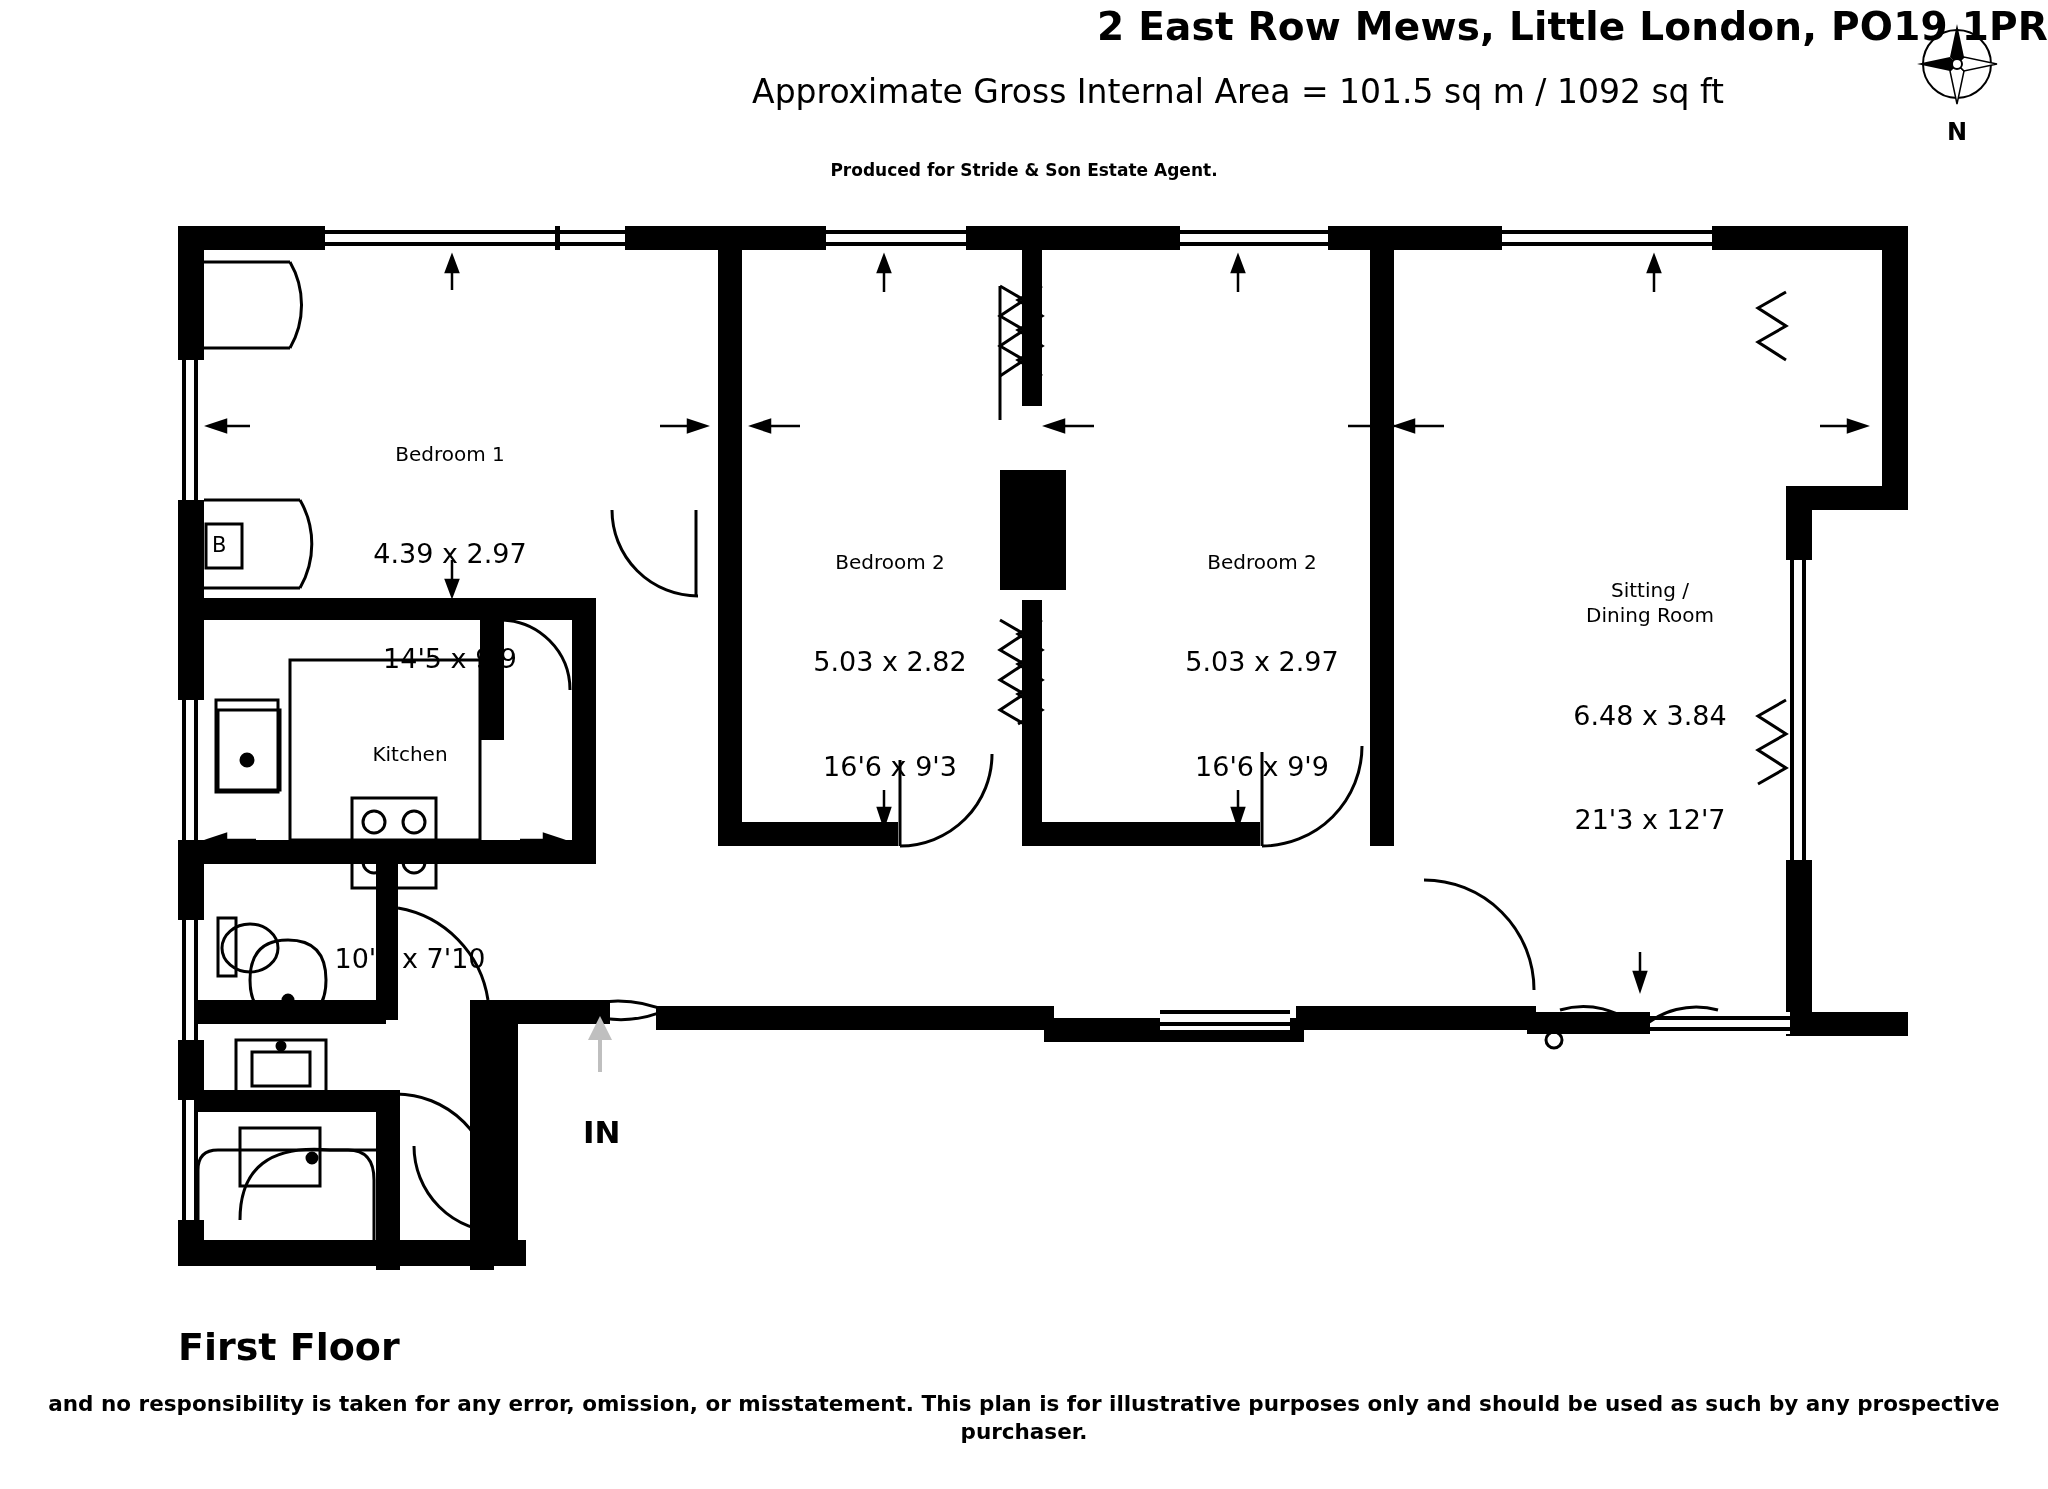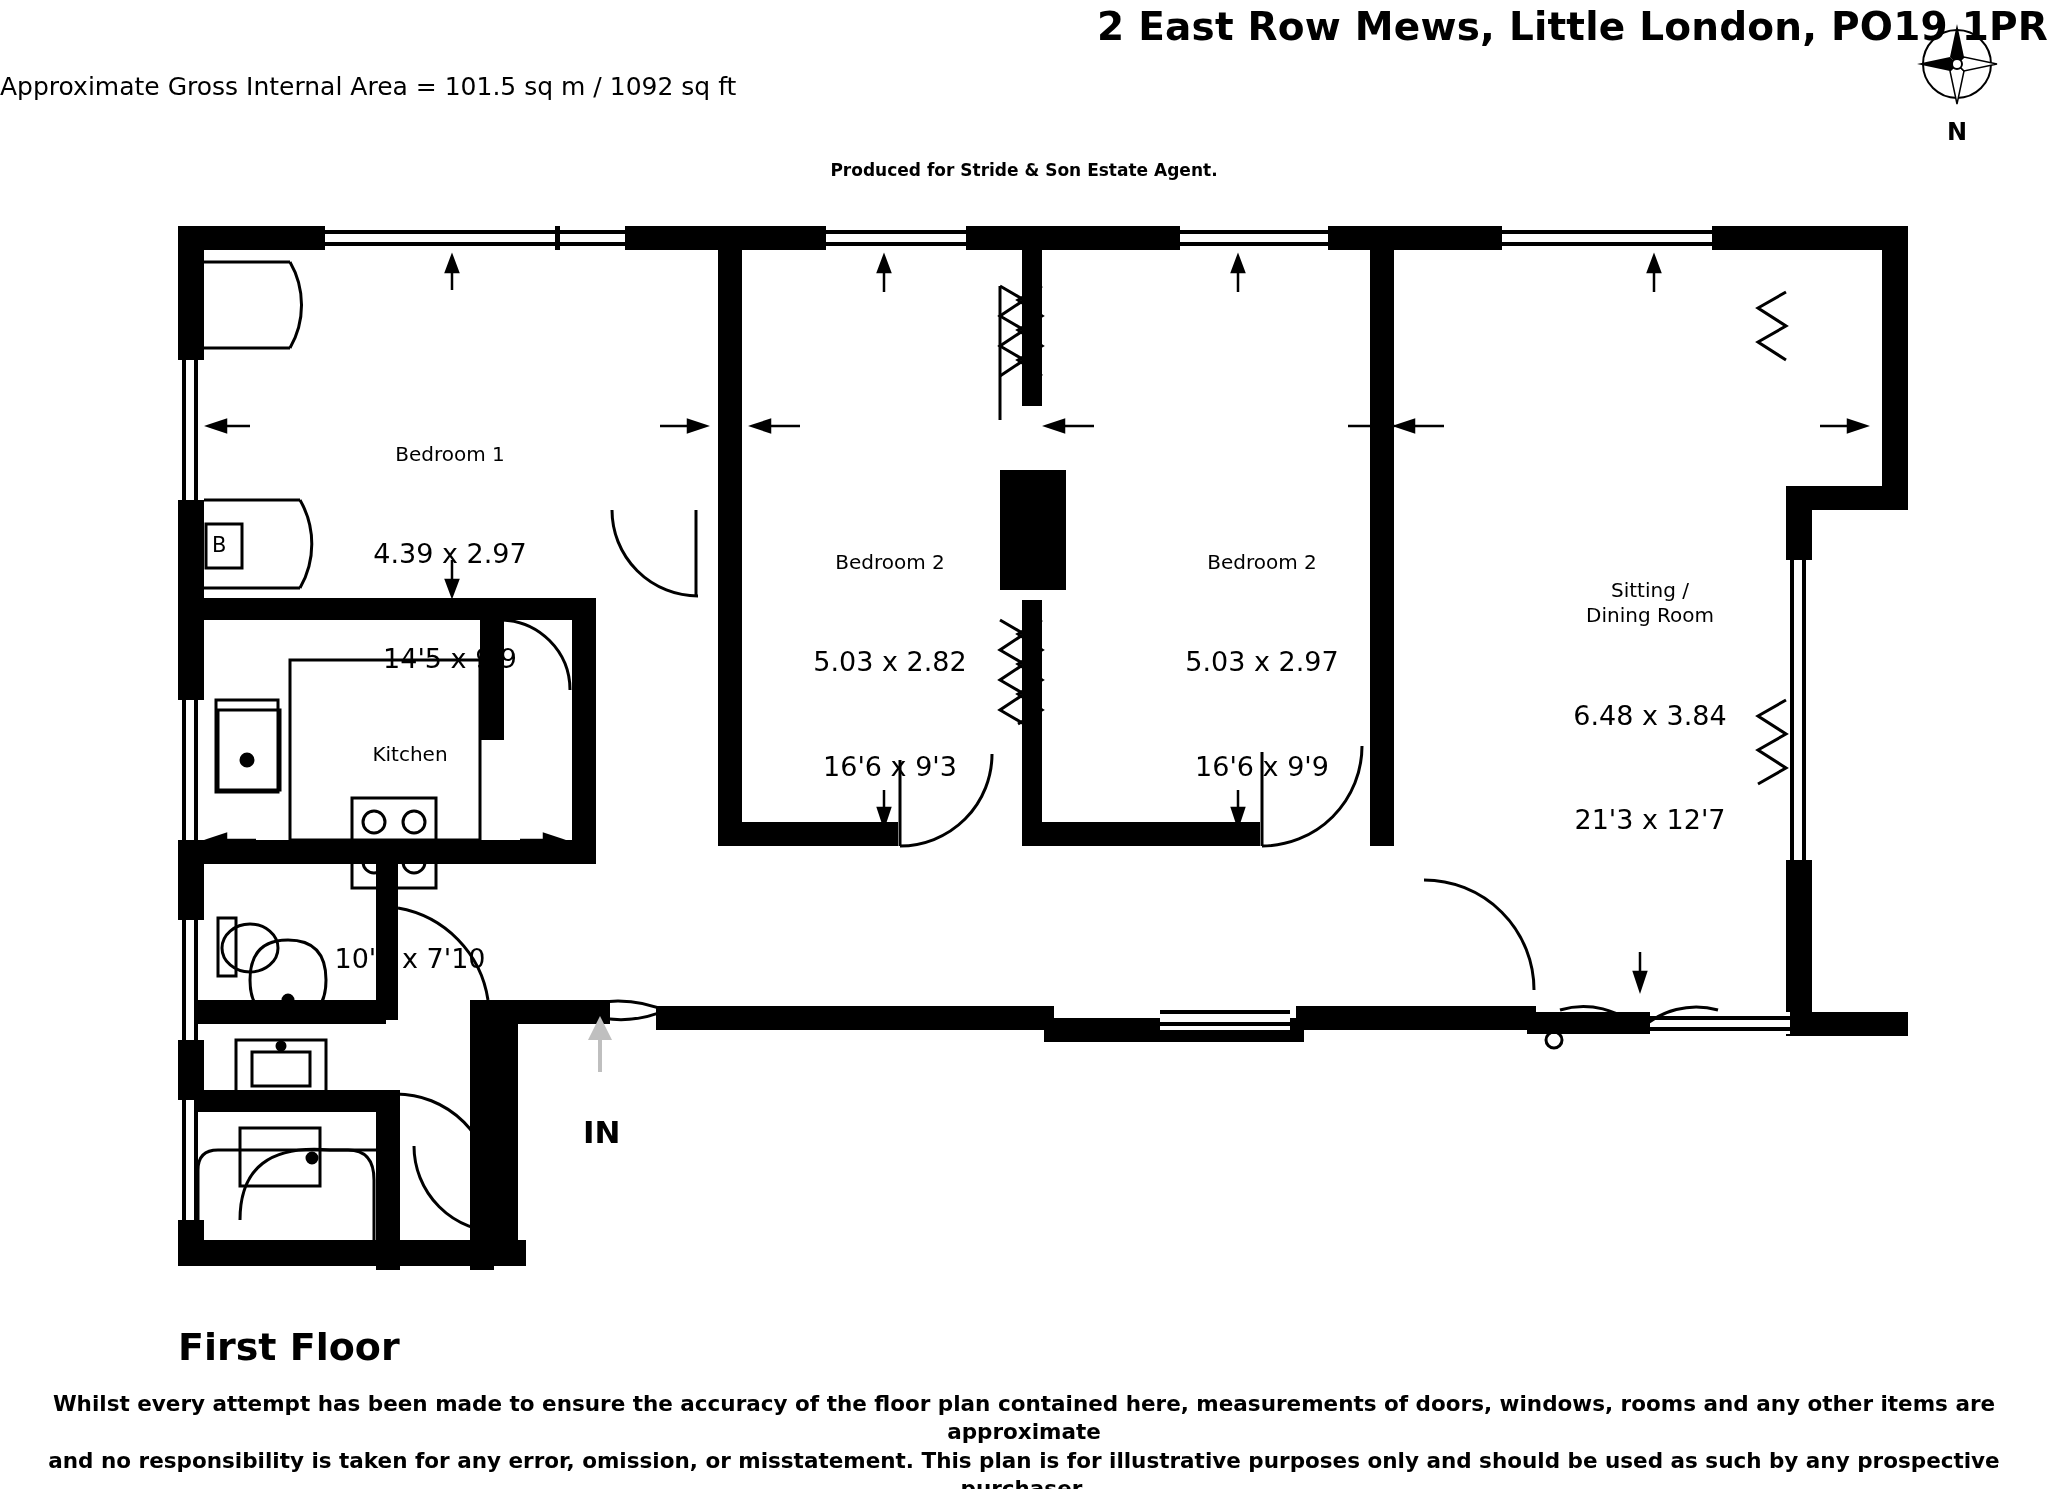--- a/index.html
+++ b/index.html
@@ -23,22 +23,22 @@
     text-align: right;
     font-size: 39px;
     font-weight: bold;
     letter-spacing: 0.2px;
   }
   .subtitle {
     position: absolute;
     top: 72px;
     left: 0;
     width: 1724px;
-    text-align: left;
-    font-size: 25px;
+    text-align: right;
+    font-size: 33px;
     font-weight: normal;
   }
   .produced {
     position: absolute;
     top: 160px;
     left: 0;
     width: 2048px;
     text-align: center;
     font-size: 17px;
     font-weight: bold;
@@ -402,16 +402,15 @@
   <div class="name">Kitchen</div>
   <div>3.20 x 2.40</div>
   <div>10'6 x 7'10</div>
 </div>
 
 <div class="b-label">B</div>
 <div class="in-label">IN</div>
 <div class="floor-label">First Floor</div>
 
 <div class="disclaimer">
-  <div>Whilst every attempt has been made to ensure the accuracy of the floor plan contained here, measurements of doors, windows, rooms and any other items are approximate</div>
   <div>and no responsibility is taken for any error, omission, or misstatement. This plan is for illustrative purposes only and should be used as such by any prospective purchaser.</div>
 
 </div>
 
 </body></html>

